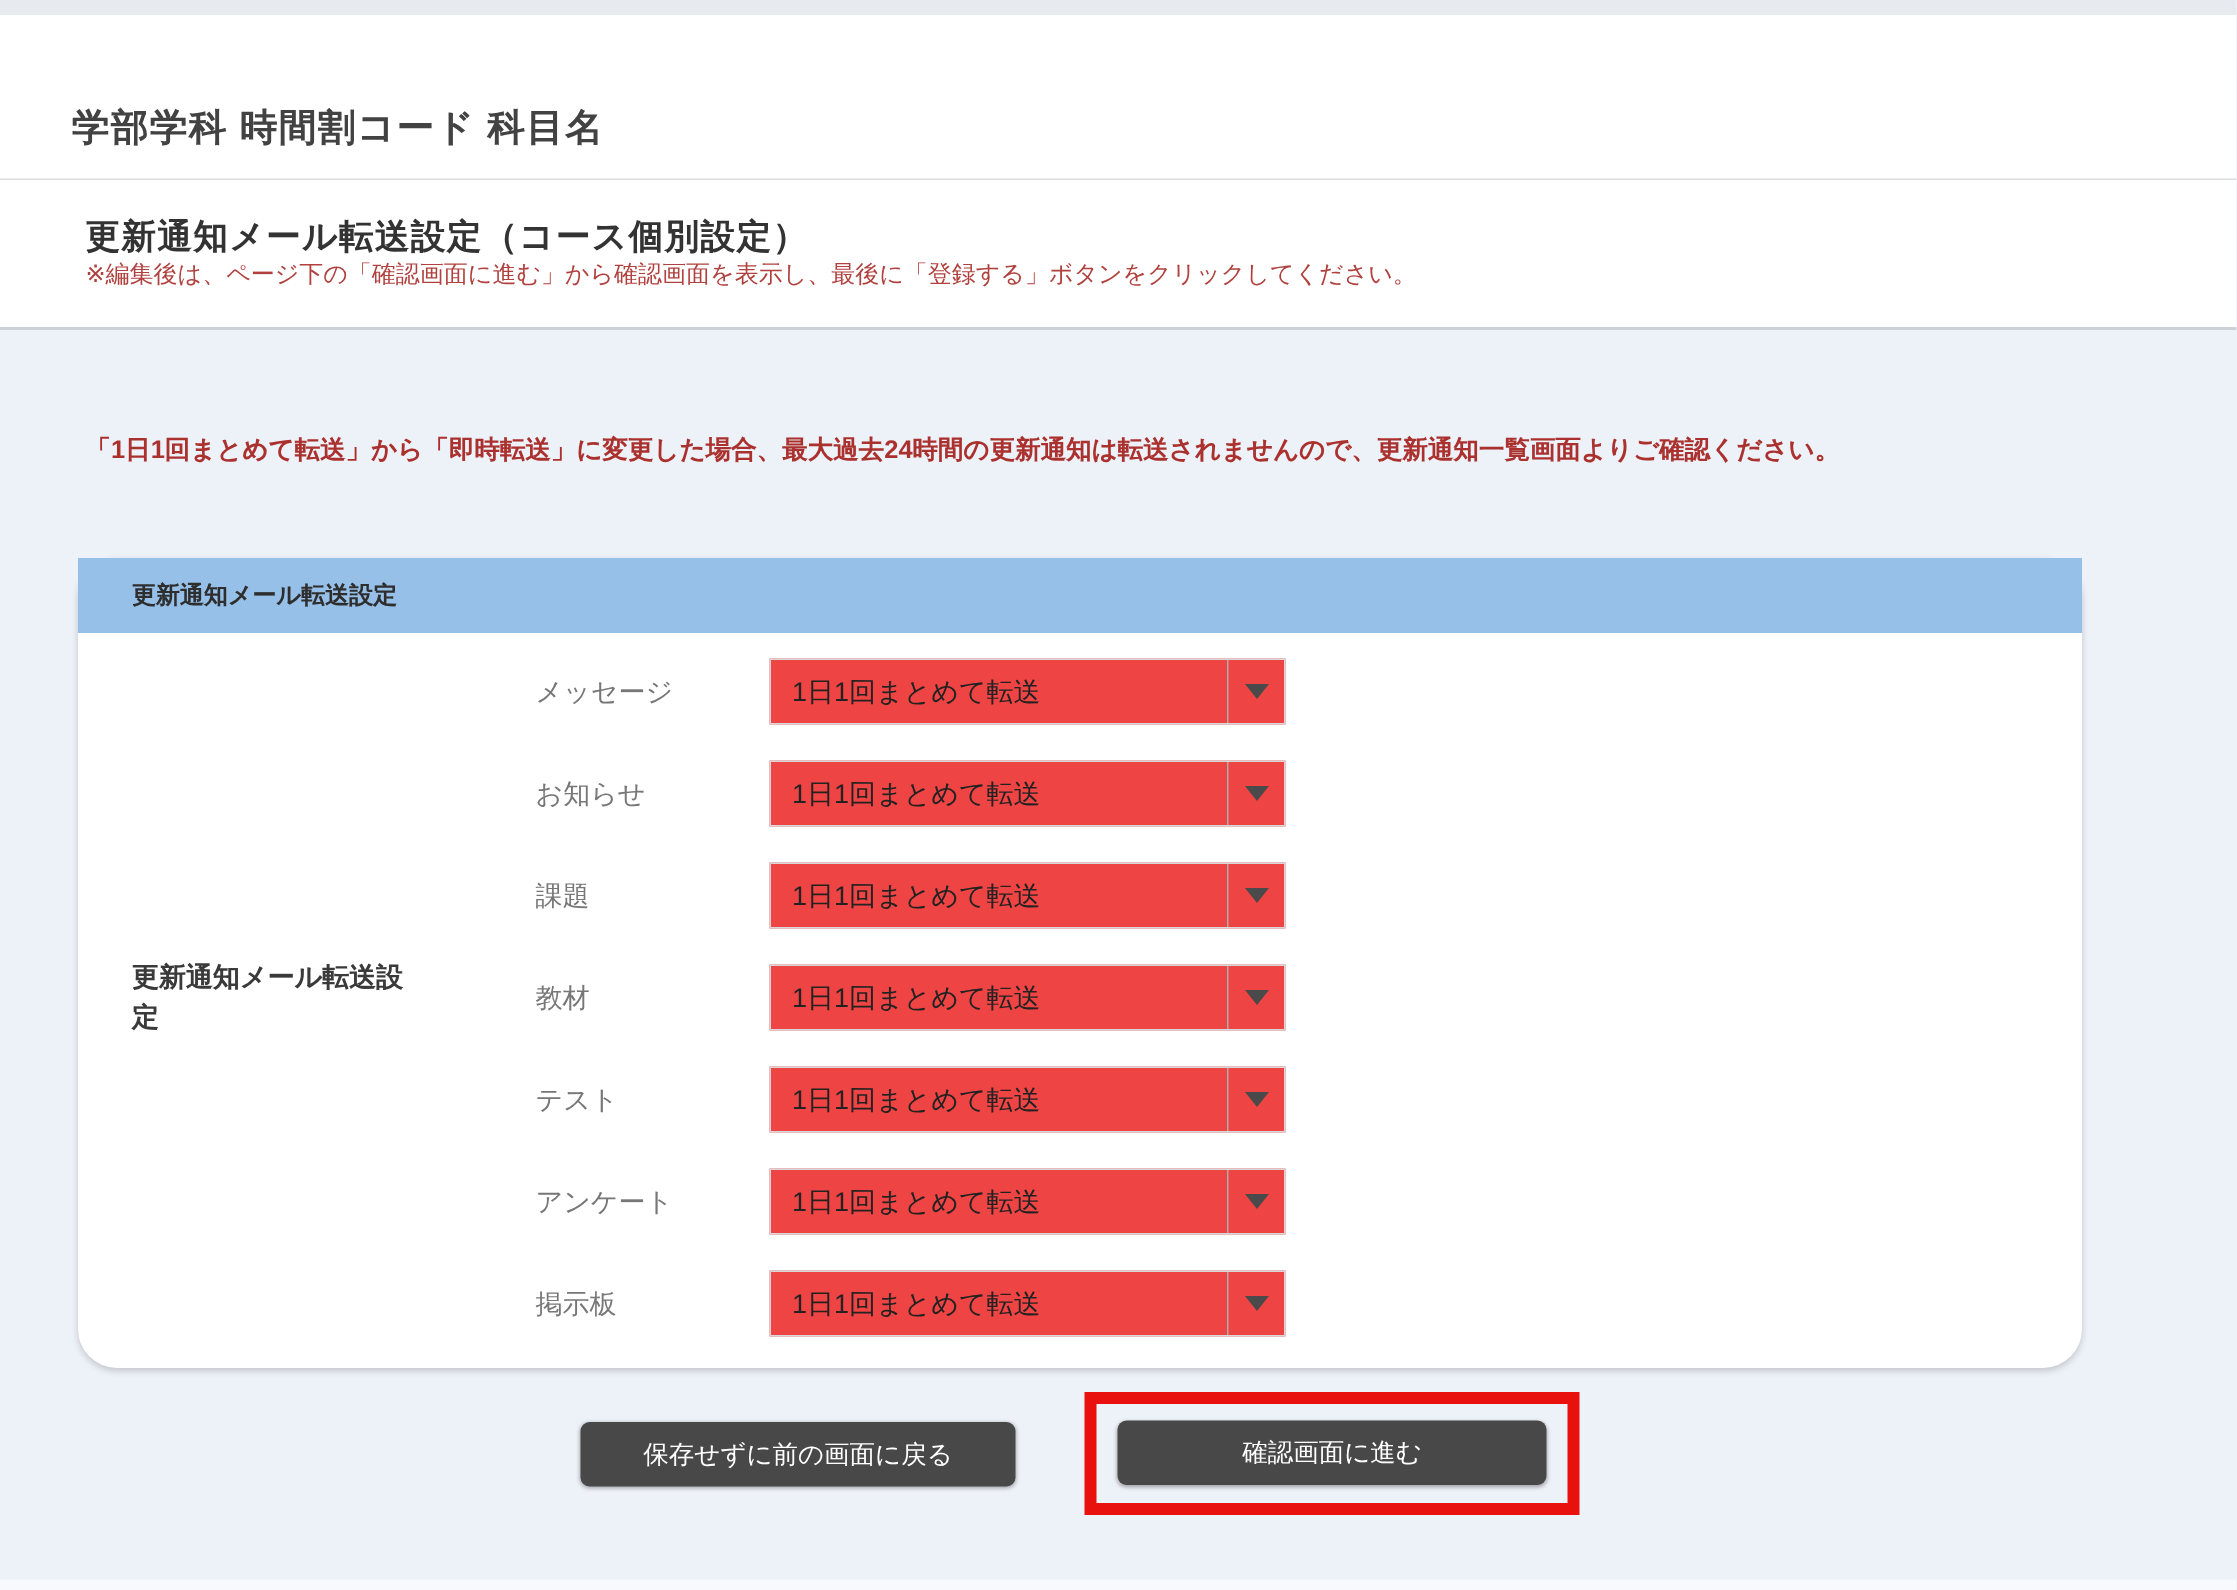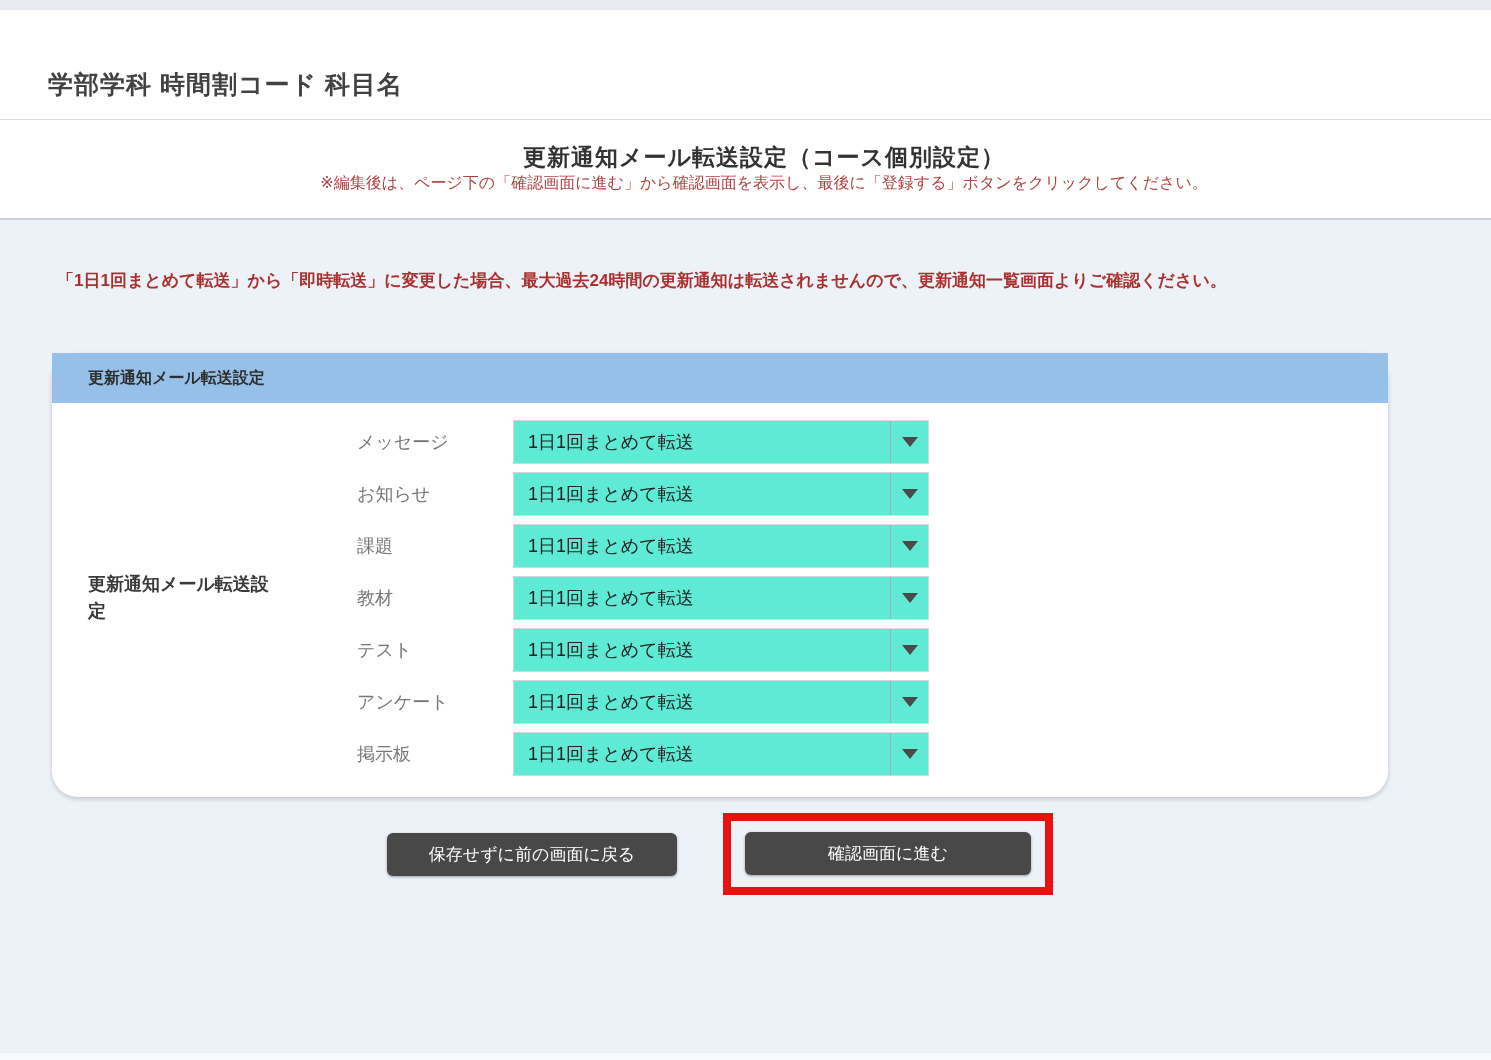--- a/index.html
+++ b/index.html
@@ -23,32 +23,31 @@
     font-size: 25px; font-weight: bold; color: #424242;
     letter-spacing: 1px;
     margin-top: 40px;
   }
 
   
   .sub-header {
     background: #ffffff;
     padding: 22px 20px 24px 57px;
     border-bottom: 2px solid #ccd1d9;
-    text-align: center;
   }
   .sub-header h2 {
     font-size: 23px; font-weight: bold; color: #333333;
     letter-spacing: 1px;
   }
   .edit-note {
     font-size: 16px; color: #b0413e;
   }
 
   
-  .main-area { padding-top: 49px; }
+  .main-area { padding-top: 68px; }
 
   .warning-text {
     margin: 0 52px 0 52px;
     padding-left: 5px;
     max-width: 1336px;
     font-size: 17px; font-weight: bold; color: #ab312e;
     line-height: 24px;
   }
 
   
@@ -74,30 +73,30 @@
     width: 305px;
     padding-left: 36px;
     display: flex; align-items: center;
     flex-shrink: 0;
   }
   .group-label {
     font-size: 18px; font-weight: bold; color: #3a3a3a;
     line-height: 27px;
     max-width: 185px;
   }
-  .rows { display: flex; flex-direction: column; gap: 8px; }
+  .rows { display: flex; flex-direction: column; gap: 24px; }
   .row { display: flex; align-items: center; }
   .row-label {
     width: 156px;
     font-size: 18px; color: #777777;
     flex-shrink: 0;
   }
   .select {
-    width: 416px; height: 44px;
-    background: #5eead4;
+    width: 344px; height: 44px;
+    background: #ef4444;
     border: 1px solid #d8d8d8;
     display: flex; align-items: stretch;
     cursor: pointer;
   }
   .select-value {
     flex: 1;
     display: flex; align-items: center;
     padding-left: 14px;
     font-size: 18px; color: #222222;
     white-space: nowrap; overflow: hidden;

